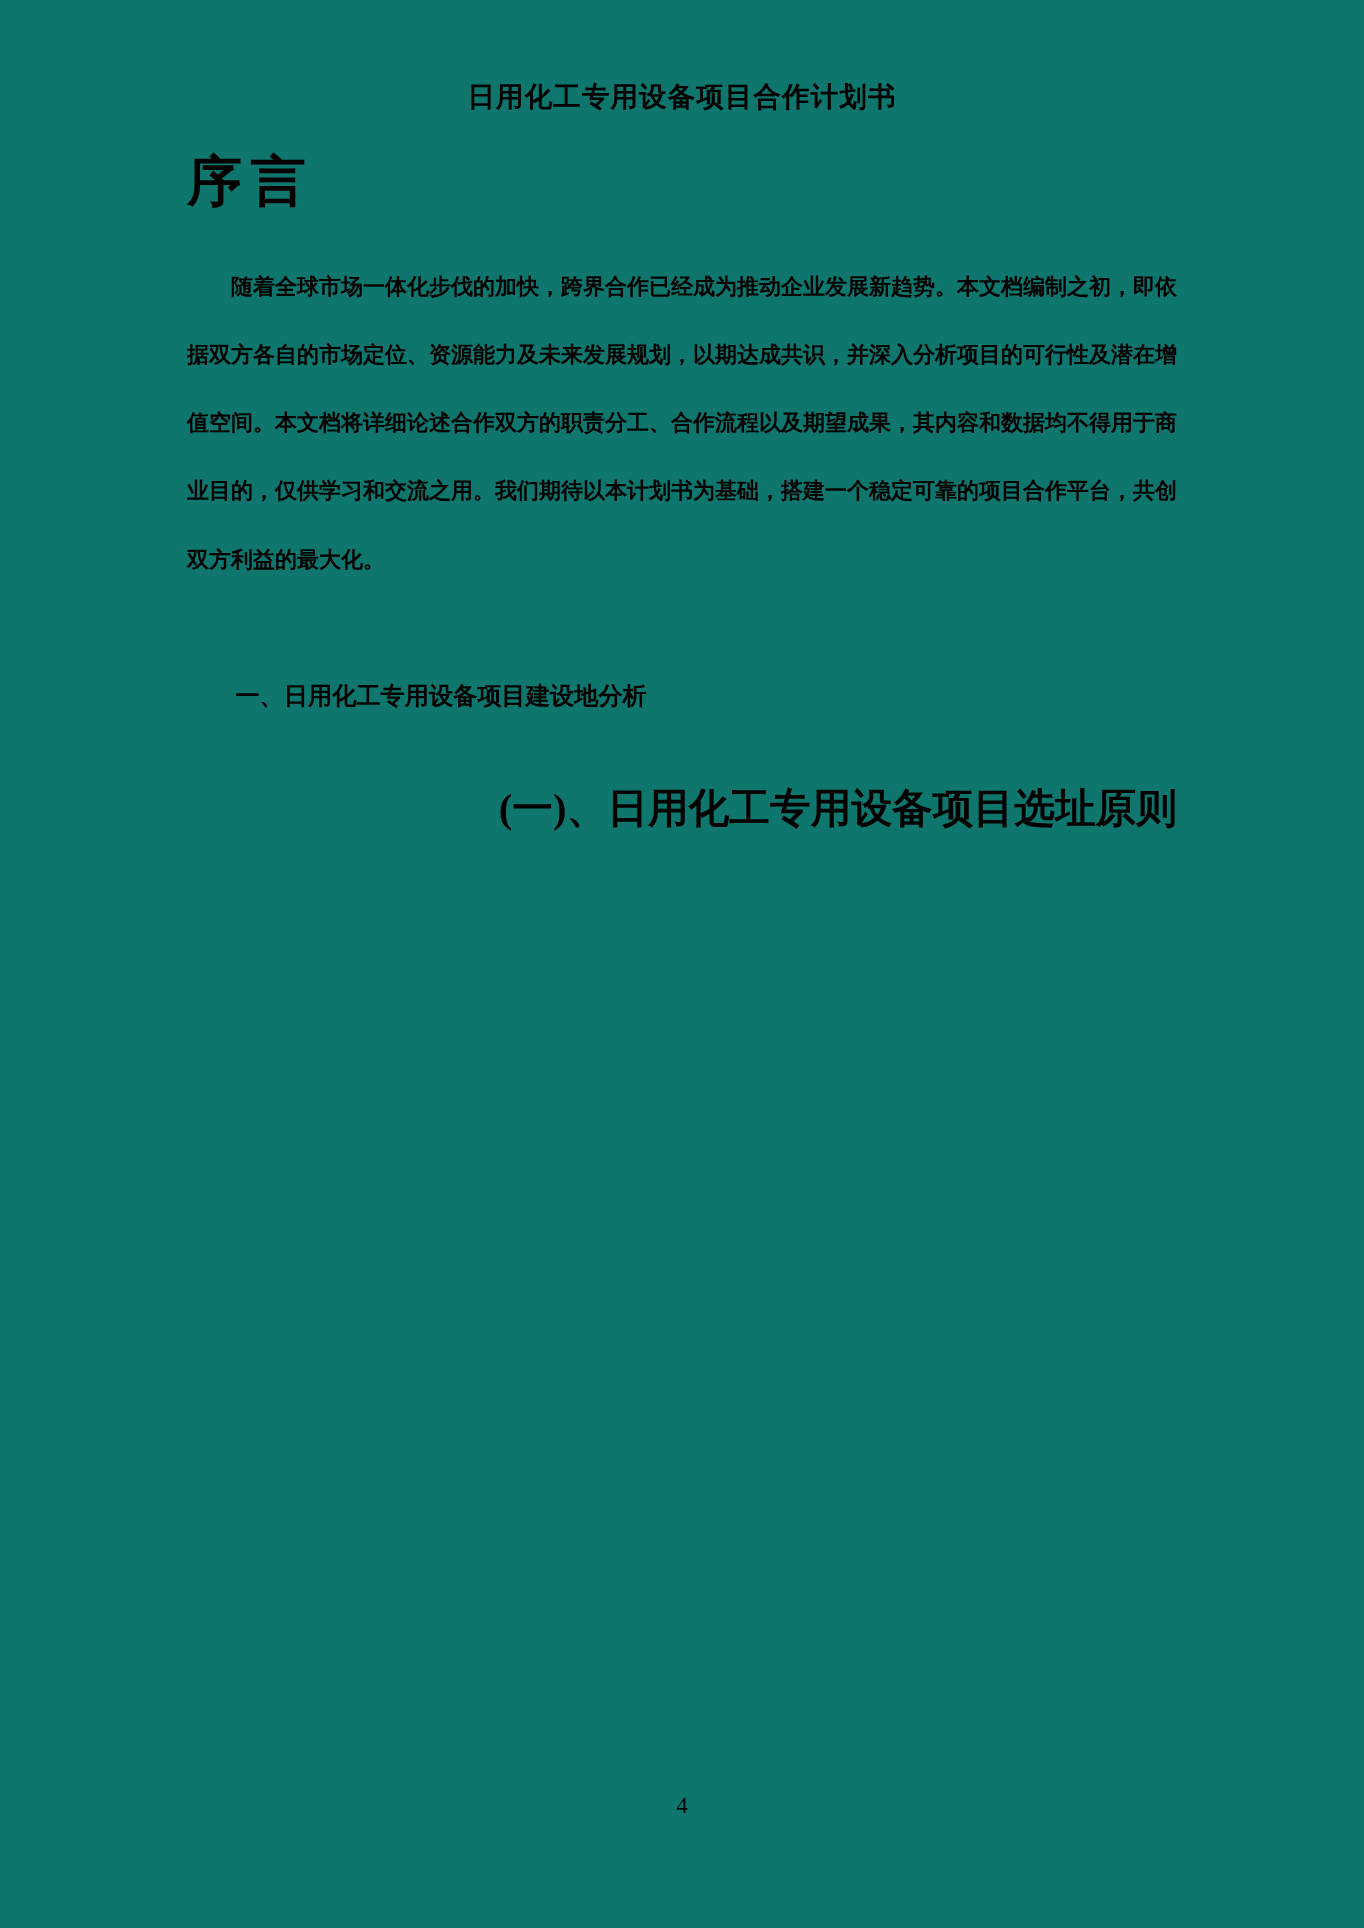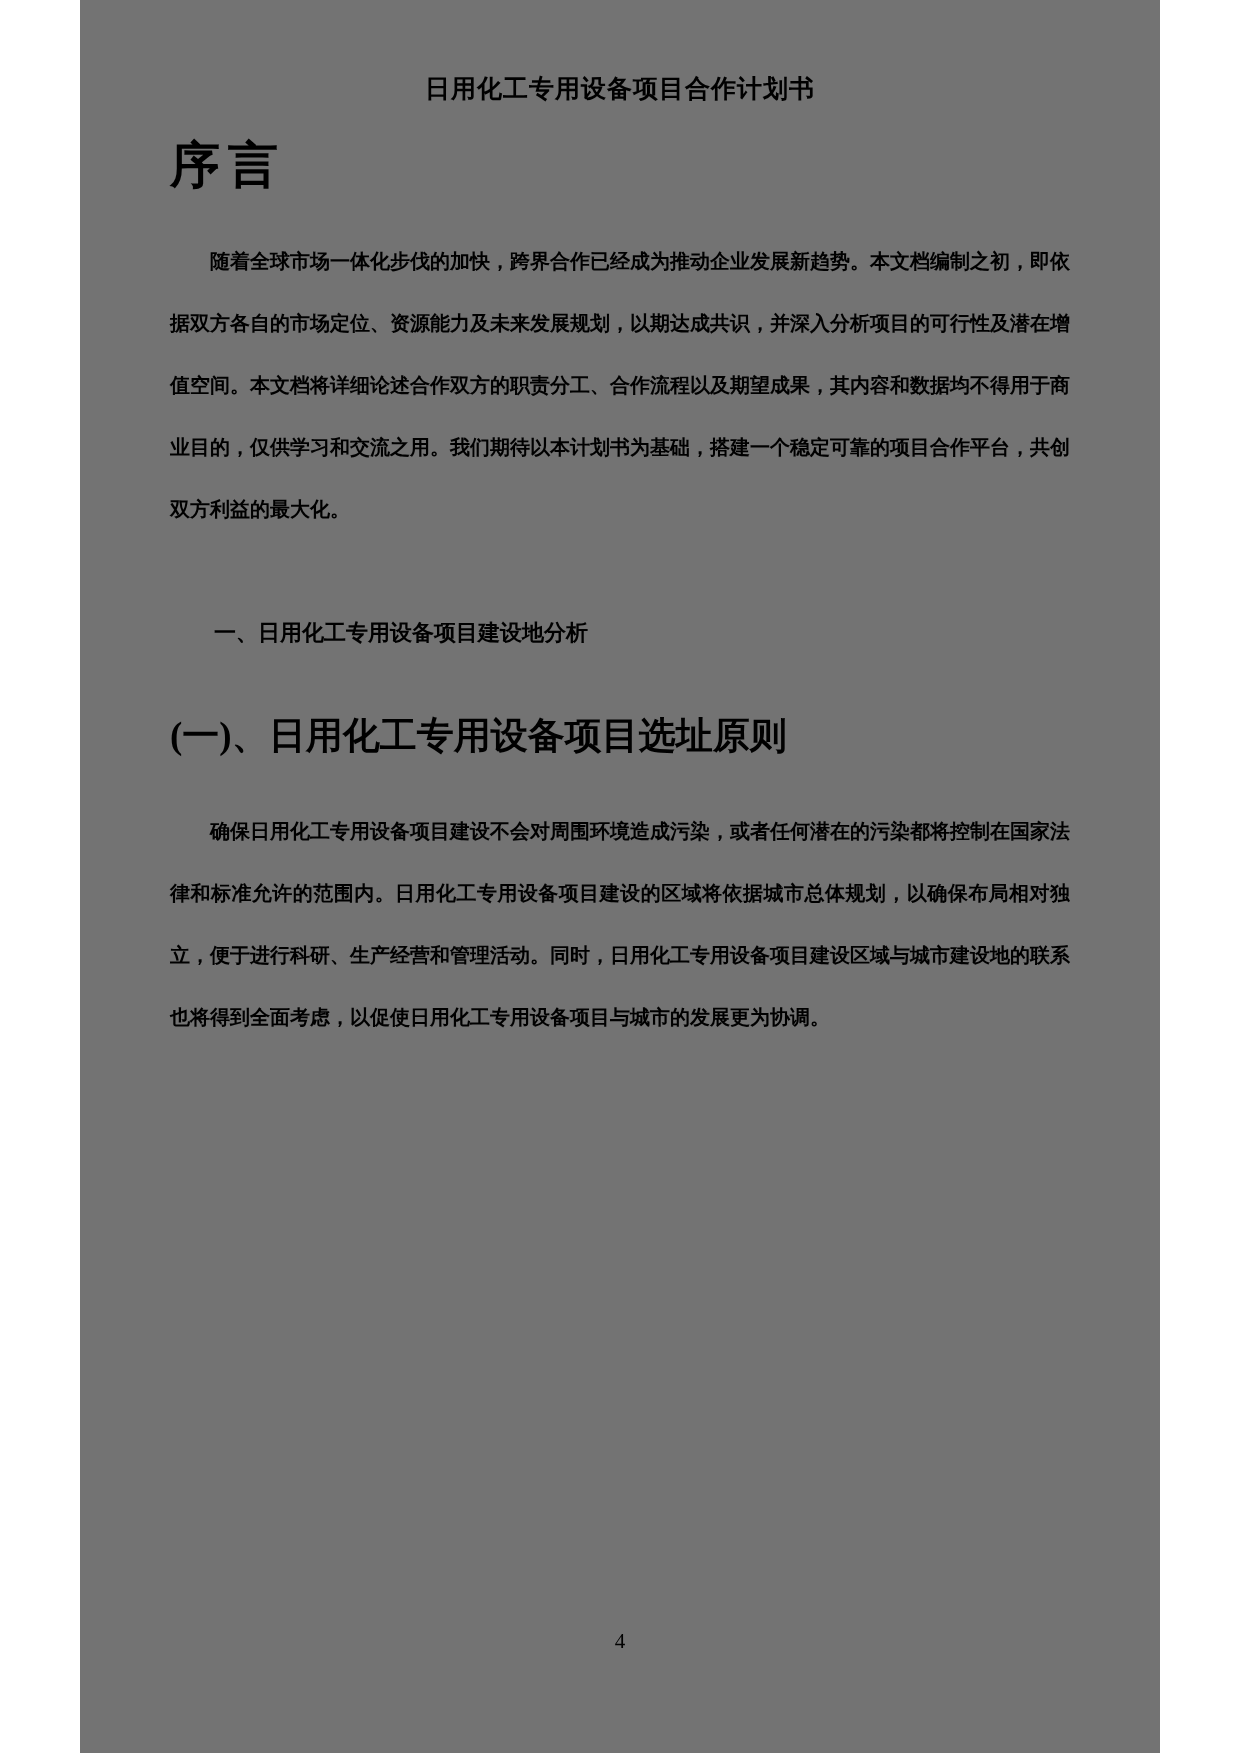--- a/index.html
+++ b/index.html
@@ -2,24 +2,24 @@
 <html><head>
 <meta charset="utf-8">
 <style>
   html, body {
     margin: 0;
     padding: 0;
     background: #ffffff;
   }
   .page {
     position: relative;
-    width: 1080px;
+    width: 1240px;
     height: 1753px;
     margin: 0 auto;
-    background: #737373;
+    background: #0f766e;
     overflow: hidden;
     color: #000000;
     font-family: "Liberation Serif", "DejaVu Serif", serif;
   }
   .doc-body {
     width: 900px;
     margin: 0 auto;
   }
   .header {
     padding-top: 74px;
@@ -54,20 +54,21 @@
     font-weight: bold;
     line-height: 42px;
     text-indent: 2em;
   }
   .subsection-heading {
     margin: 58px 0 0 0;
     font-size: 37px;
     font-weight: bold;
     line-height: 48px;
     text-indent: 0;
+    text-align: right;
   }
   .para.after-subsection {
     margin-top: 40px;
   }
   .page-number {
     position: absolute;
     left: 0;
     right: 0;
     bottom: 100px;
     text-align: center;
@@ -83,18 +84,17 @@
     <div class="header">日用化工专用设备项目合作计划书</div>
 
     <h1 class="title">序言</h1>
 
     <p class="para">随着全球市场一体化步伐的加快，跨界合作已经成为推动企业发展新趋势。本文档编制之初，即依据双方各自的市场定位、资源能力及未来发展规划，以期达成共识，并深入分析项目的可行性及潜在增值空间。本文档将详细论述合作双方的职责分工、合作流程以及期望成果，其内容和数据均不得用于商业目的，仅供学习和交流之用。我们期待以本计划书为基础，搭建一个稳定可靠的项目合作平台，共创双方利益的最大化。</p>
 
     <h2 class="section-heading">一、日用化工专用设备项目建设地分析</h2>
 
     <h3 class="subsection-heading">(一)、日用化工专用设备项目选址原则</h3>
 
-    <p class="para after-subsection">确保日用化工专用设备项目建设不会对周围环境造成污染，或者任何潜在的污染都将控制在国家法律和标准允许的范围内。日用化工专用设备项目建设的区域将依据城市总体规划，以确保布局相对独立，便于进行科研、生产经营和管理活动。同时，日用化工专用设备项目建设区域与城市建设地的联系也将得到全面考虑，以促使日用化工专用设备项目与城市的发展更为协调。</p>
 
   </div>
 
   <div class="page-number">4</div>
 </div>
 
 </body></html>

